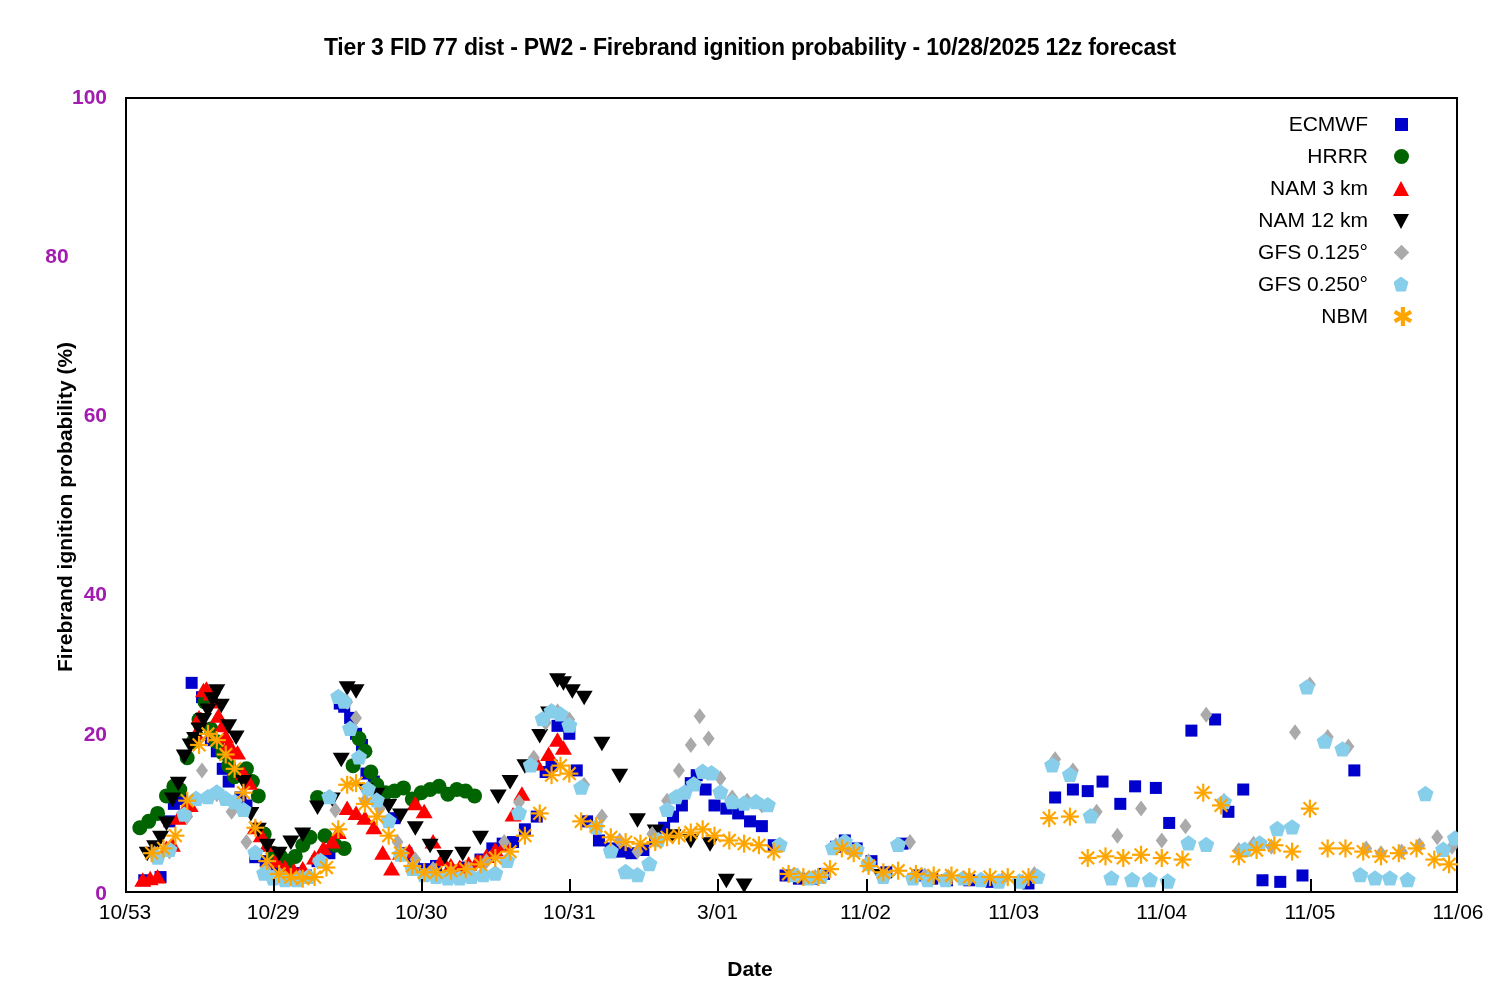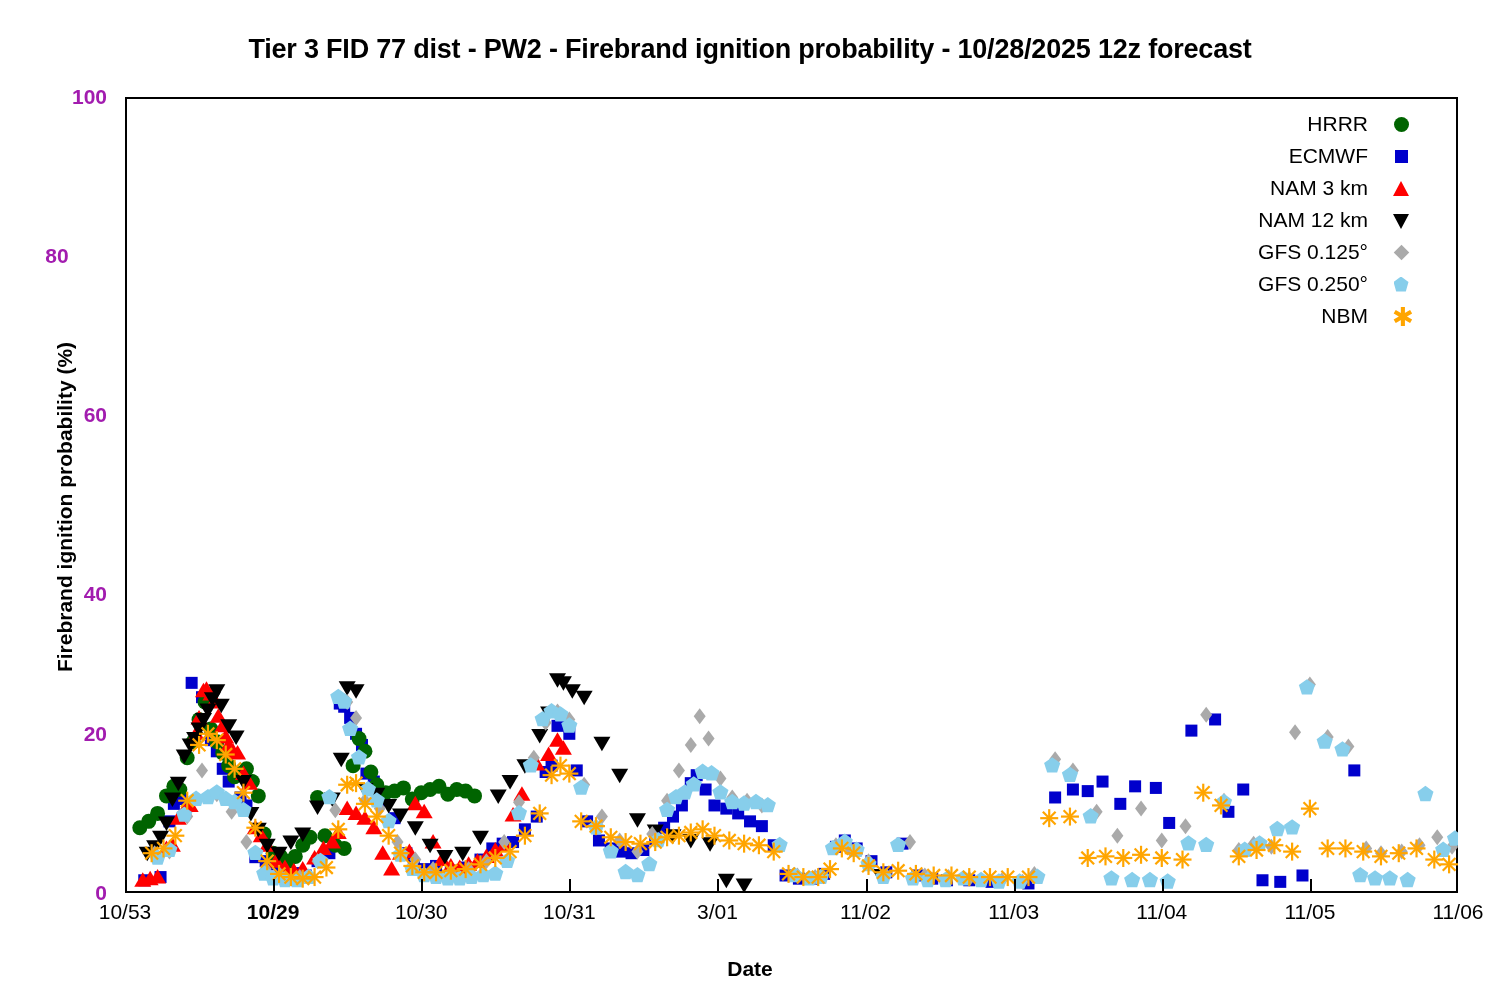--- a/index.html
+++ b/index.html
@@ -18,21 +18,21 @@
     width: 1500px;
     height: 1000px;
     background: #ffffff;
   }
   #chart-title {
     position: absolute;
     left: 0;
     top: 34px;
     width: 1500px;
     text-align: center;
-    font-size: 27px;
+    font-size: 23px;
     font-weight: bold;
     color: #000000;
     letter-spacing: -0.2px;
   }
   #plot-frame {
     position: absolute;
     left: 125px;
     top: 97px;
     width: 1333px;
     height: 796px;
@@ -1195,21 +1195,21 @@
           <line x1="1315.11" y1="767.34" x2="1333.11" y2="767.34" stroke="#FFA500" stroke-width="2.2"></line>
           <line x1="1317.75" y1="760.98" x2="1330.48" y2="773.71" stroke="#FFA500" stroke-width="2.2"></line>
           <line x1="1324.11" y1="758.34" x2="1324.11" y2="776.34" stroke="#FFA500" stroke-width="2.2"></line>
           <line x1="1330.48" y1="760.98" x2="1317.75" y2="773.71" stroke="#FFA500" stroke-width="2.2"></line>
         </g>
       </g>
     </svg>
 
   <div id="xtick-labels">
       <div class="xtick-label" style="left: 125px;">10/53</div>
-      <div class="xtick-label" style="left: 273.111px; font-weight: bold;">10/29</div>
+      <div class="xtick-label" style="left: 273.111px;">10/29</div>
       <div class="xtick-label" style="left: 421.222px;">10/30</div>
       <div class="xtick-label" style="left: 569.333px;">10/31</div>
       <div class="xtick-label" style="left: 717.444px;">3/01</div>
       <div class="xtick-label" style="left: 865.556px;">11/02</div>
       <div class="xtick-label" style="left: 1013.67px;">11/03</div>
       <div class="xtick-label" style="left: 1161.78px;">11/04</div>
       <div class="xtick-label" style="left: 1309.89px;">11/05</div>
       <div class="xtick-label" style="left: 1458px;">11/06</div>
     </div>
   <div id="xtick-marks">
@@ -1220,29 +1220,29 @@
       <div class="xtick-mark" style="left: 865.556px;"></div>
       <div class="xtick-mark" style="left: 1013.67px;"></div>
       <div class="xtick-mark" style="left: 1161.78px;"></div>
       <div class="xtick-mark" style="left: 1309.89px;"></div>
     </div>
 
   <div id="xlabel">Date</div>
 
   <div id="legend">
       <div class="legend-row">
+        <div class="legend-label">ECMWF</div>
+        <div class="legend-swatch">
+          <div class="mk mk-square" style="background: rgb(0, 0, 204);"></div>
+        </div>
+      </div>
+      <div class="legend-row">
         <div class="legend-label">HRRR</div>
         <div class="legend-swatch">
           <div class="mk mk-circle" style="background: rgb(0, 100, 0);"></div>
-        </div>
-      </div>
-      <div class="legend-row">
-        <div class="legend-label">ECMWF</div>
-        <div class="legend-swatch">
-          <div class="mk mk-square" style="background: rgb(0, 0, 204);"></div>
         </div>
       </div>
       <div class="legend-row">
         <div class="legend-label">NAM 3 km</div>
         <div class="legend-swatch">
           <div class="mk mk-tri-up" style="border-bottom: 15px solid rgb(255, 0, 0);"></div>
         </div>
       </div>
       <div class="legend-row">
         <div class="legend-label">NAM 12 km</div>

